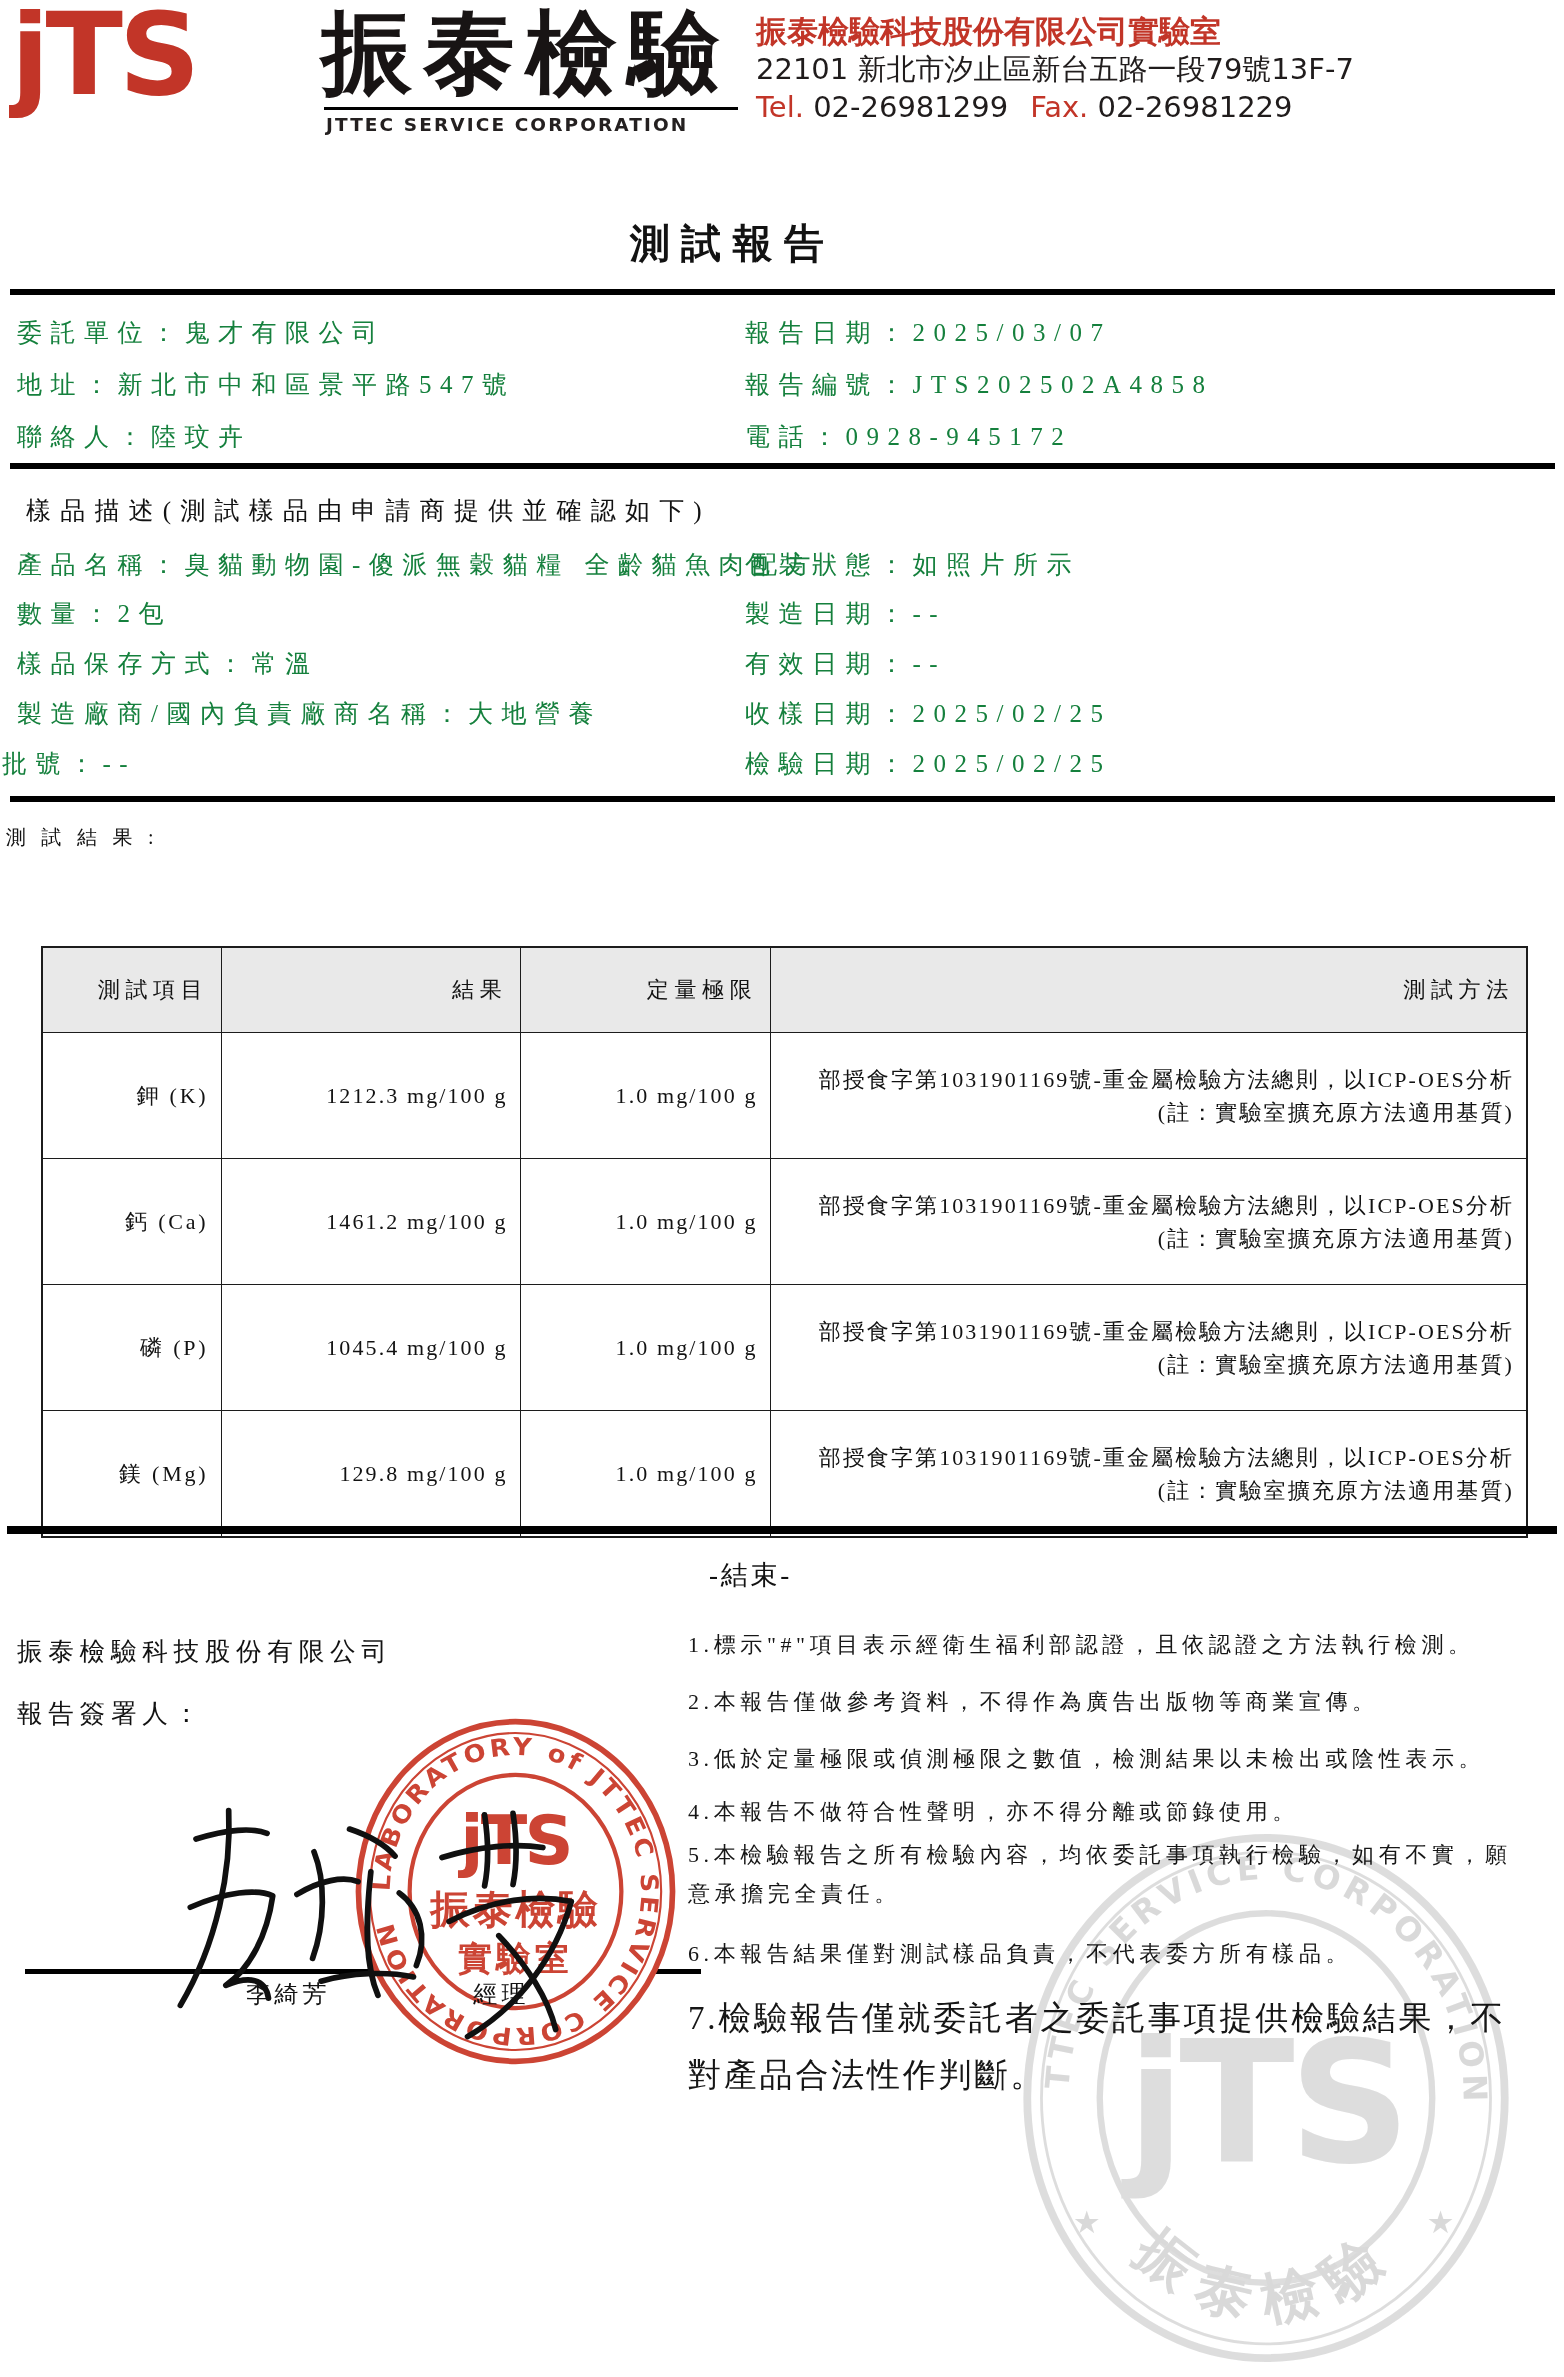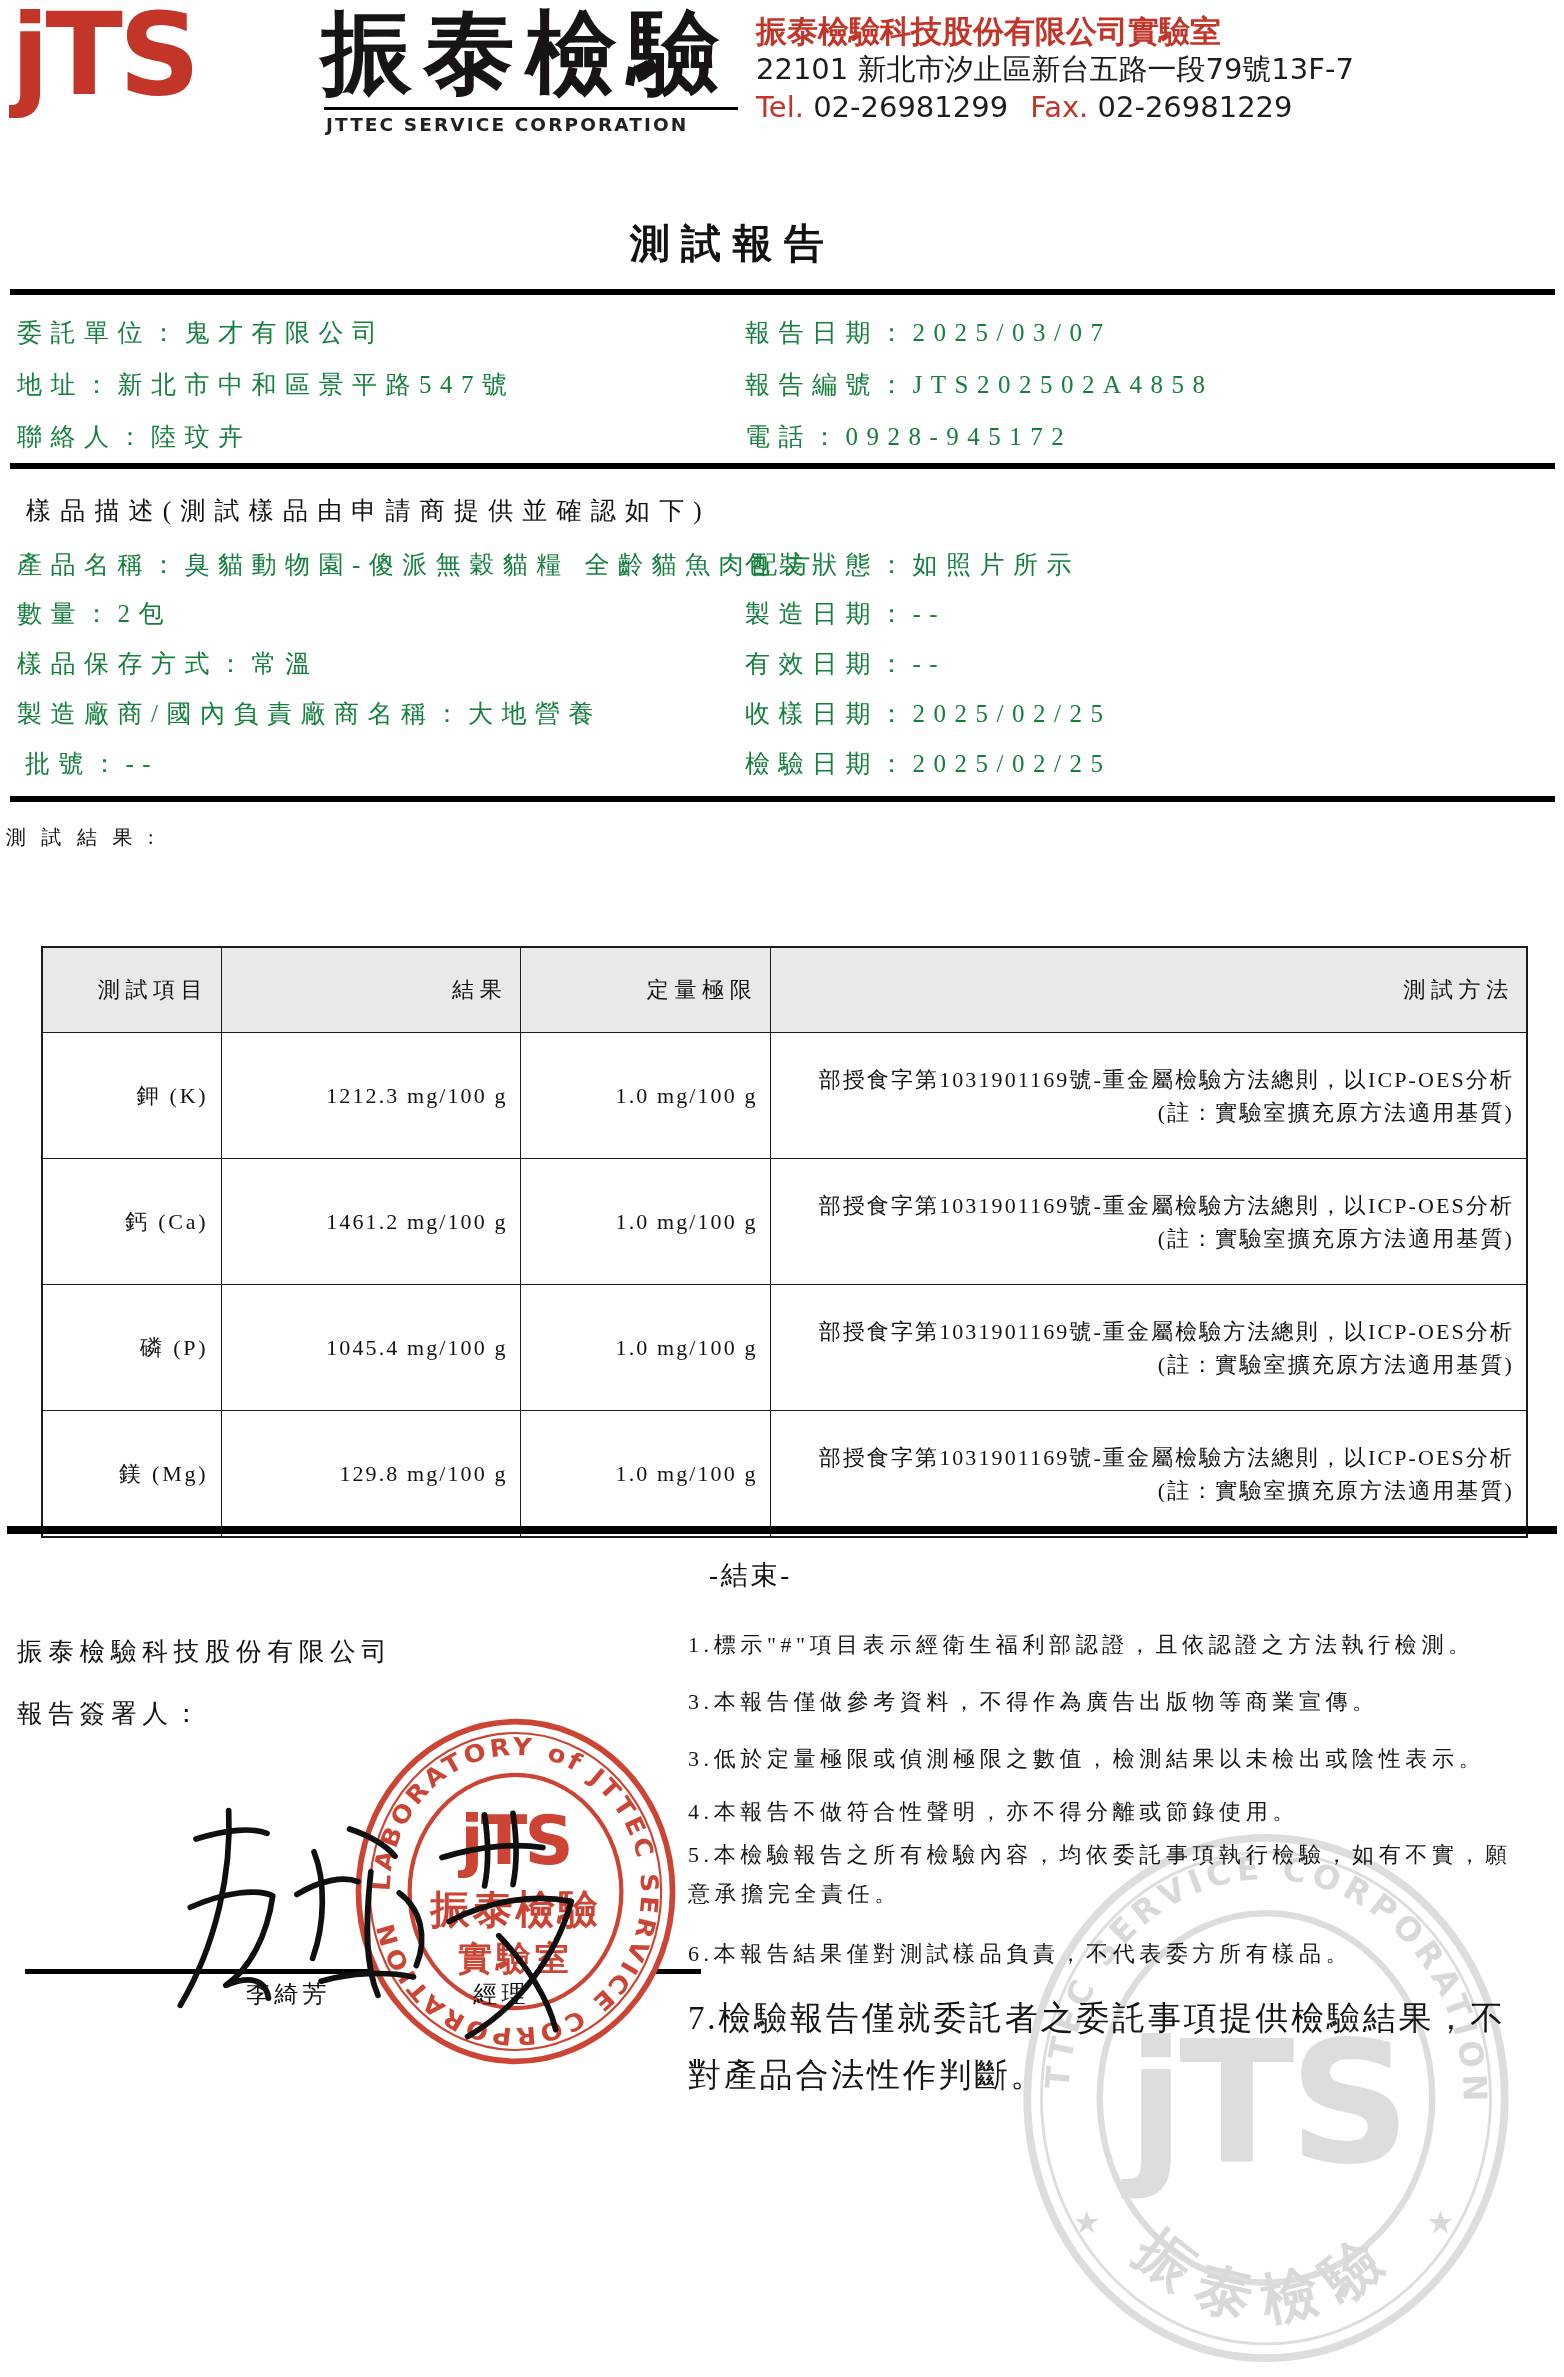--- a/index.html
+++ b/index.html
@@ -105,21 +105,21 @@
   </div>
   <div class="kv" style="left:17px; top:597px;">
     <span>數量：</span><span>2包</span>
   </div>
   <div class="kv" style="left:17px; top:647px;">
     <span>樣品保存方式：</span><span>常溫</span>
   </div>
   <div class="kv" style="left:17px; top:697px;">
     <span>製造廠商/國內負責廠商名稱：</span><span>大地營養</span>
   </div>
-  <div class="kv" style="left:25px; top:747px;">
+  <div class="kv" style="left:2px; top:747px;">
     <span>批號：</span><span>--</span>
   </div>
 
   <div class="kv" style="left:745px; top:548px;">
     <span>包裝狀態：</span><span>如照片所示</span>
   </div>
   <div class="kv" style="left:745px; top:597px;">
     <span>製造日期：</span><span>--</span>
   </div>
   <div class="kv" style="left:745px; top:647px;">
@@ -208,21 +208,21 @@
       <textPath href="#wmBottom" startOffset="50%" text-anchor="middle">振泰檢驗</textPath>
     </text>
     <text x="350" y="470" text-anchor="middle" font-size="238" font-weight="bold" fill="#bdbdbd" letter-spacing="-8" font-family="DejaVu Sans, Liberation Sans, sans-serif">jTS</text>
   </svg>
 
   <div class="abs end-mark">-結束-</div>
   <div class="abs foot-company nowrap">振泰檢驗科技股份有限公司</div>
   <div class="abs signer-label nowrap">報告簽署人：</div>
 
   <div class="note" style="top:1625px;">1.標示"#"項目表示經衛生福利部認證，且依認證之方法執行檢測。</div>
-  <div class="note" style="top:1682px;">3.本報告僅做參考資料，不得作為廣告出版物等商業宣傳。</div>
+  <div class="note" style="top:1682px;">2.本報告僅做參考資料，不得作為廣告出版物等商業宣傳。</div>
   <div class="note" style="top:1739px;">3.低於定量極限或偵測極限之數值，檢測結果以未檢出或陰性表示。</div>
   <div class="note" style="top:1792px;">4.本報告不做符合性聲明，亦不得分離或節錄使用。</div>
   <div class="note n5" style="top:1835px;">5.本檢驗報告之所有檢驗內容，均依委託事項執行檢驗，如有不實，願意承擔完全責任。</div>
   <div class="note" style="top:1934px;">6.本報告結果僅對測試樣品負責，不代表委方所有樣品。</div>
   <div class="note n7" style="top:1990px;">7.檢驗報告僅就委託者之委託事項提供檢驗結果，不對產品合法性作判斷。</div>
 
   <div class="sig-line"></div>
 
   <svg class="abs stamp-svg" width="327" height="351" viewBox="0 0 460 494">
     <defs>

